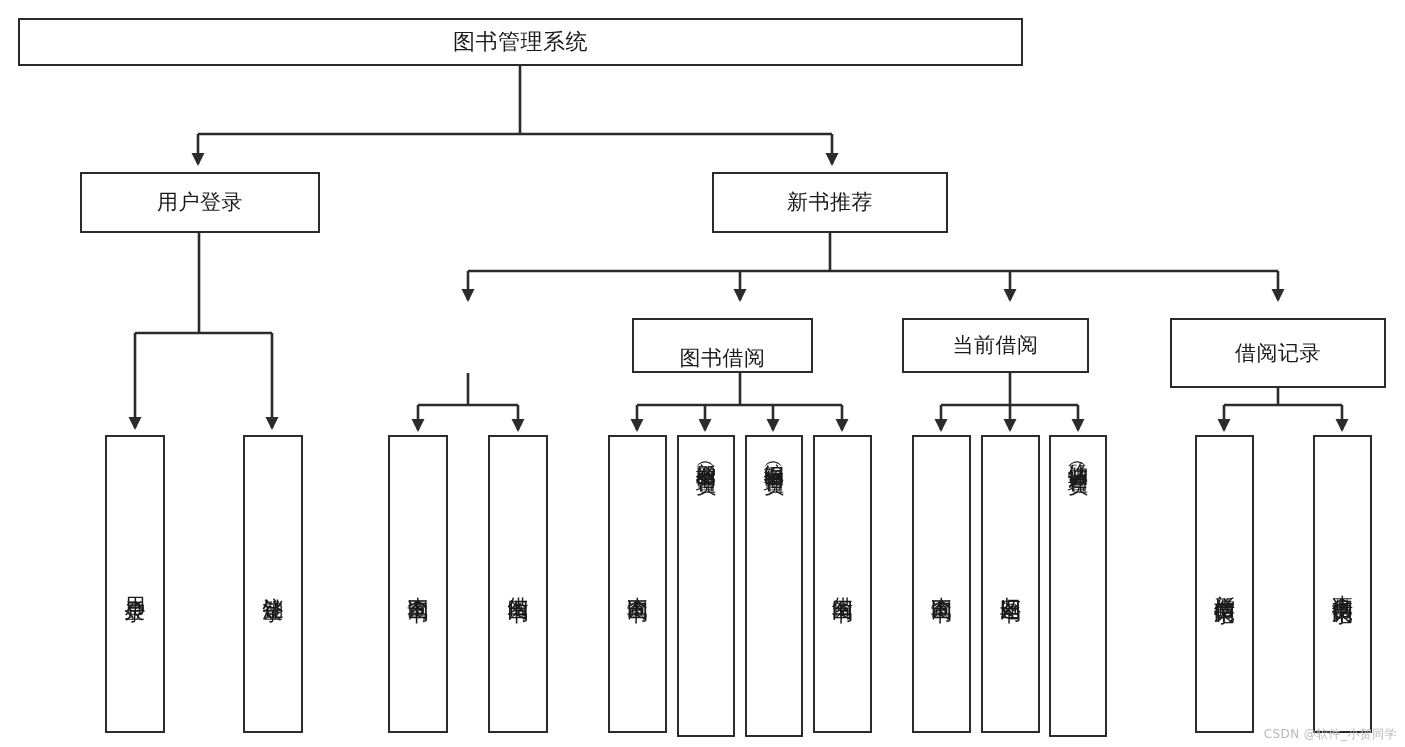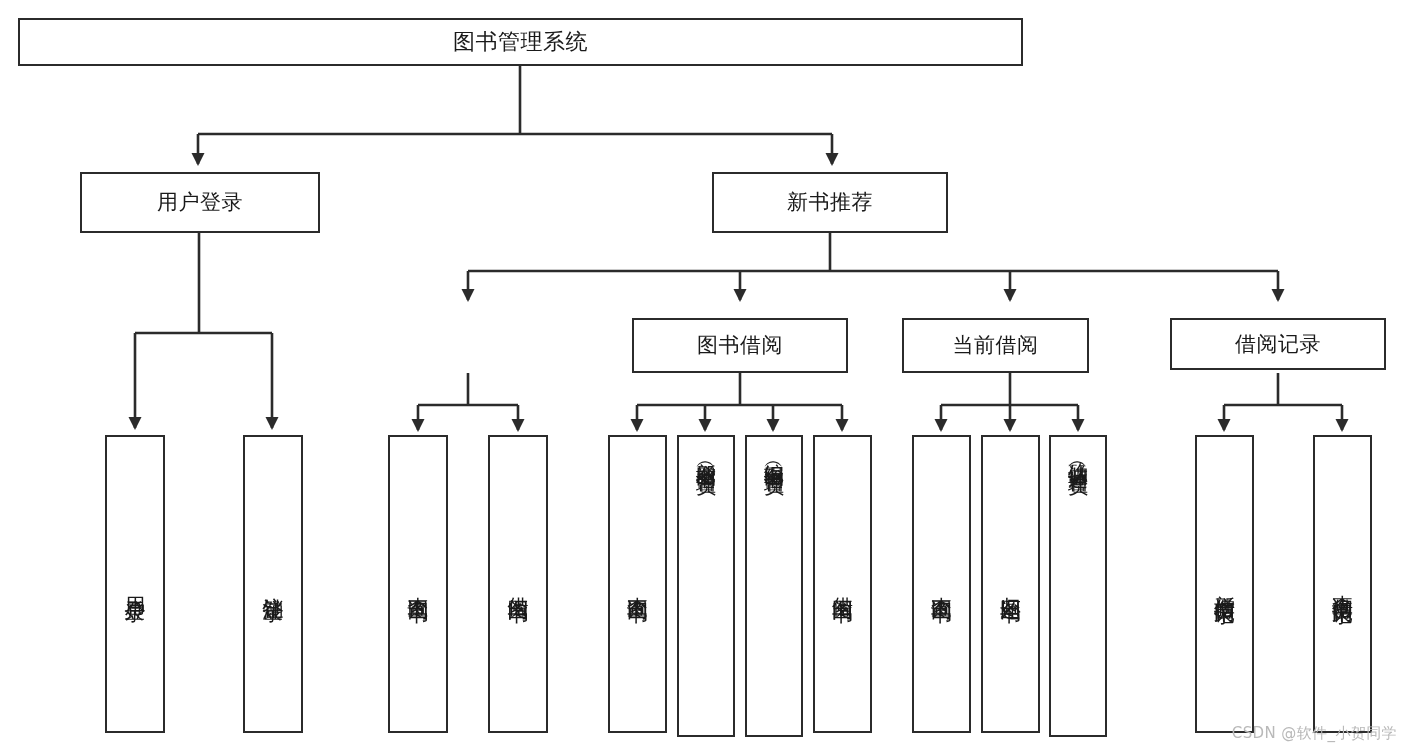--- a/index.html
+++ b/index.html
@@ -67,21 +67,21 @@
     font-size: 20px;
   }
   .node.vert.center {
     align-items: center;
     padding-top: 0;
   }
   #watermark {
     position: absolute;
     right: 8px;
     bottom: 4px;
-    font-size: 15px;
+    font-size: 12px;
     color: #b9b9b9;
     white-space: nowrap;
     letter-spacing: 0.4px;
   }
 </style>
 </head>
 <body>
 
 <div id="canvas">
 
@@ -139,27 +139,27 @@
     <span class="label">图书管理系统</span>
   </div>
 
   <div class="node horiz" style="left:80px; top:172px; width:240px; height:61px;">
     <span class="label">用户登录</span>
   </div>
   <div class="node horiz" style="left:712px; top:172px; width:236px; height:61px;">
     <span class="label">新书推荐</span>
   </div>
 
-  <div class="node horiz" style="left:632px; top:318px; width:216px; height:55px;">
+  <div class="node horiz" style="left:632px; top:318px; width:181px; height:55px;align-items:flex-end;">
     <span class="label">图书借阅</span>
   </div>
   <div class="node horiz" style="left:902px; top:318px; width:187px; height:55px;">
     <span class="label">当前借阅</span>
   </div>
-  <div class="node horiz" style="left:1170px; top:318px; width:216px; height:52px;">
+  <div class="node horiz" style="left:1170px; top:318px; width:216px; height:70px;">
     <span class="label">借阅记录</span>
   </div>
 
   <div class="node vert center" style="left:105px; top:435px; width:60px; height:298px;">
     <span class="label">用户登录</span>
   </div>
   <div class="node vert center" style="left:243px; top:435px; width:60px; height:298px;">
     <span class="label">注销登录</span>
   </div>
 

